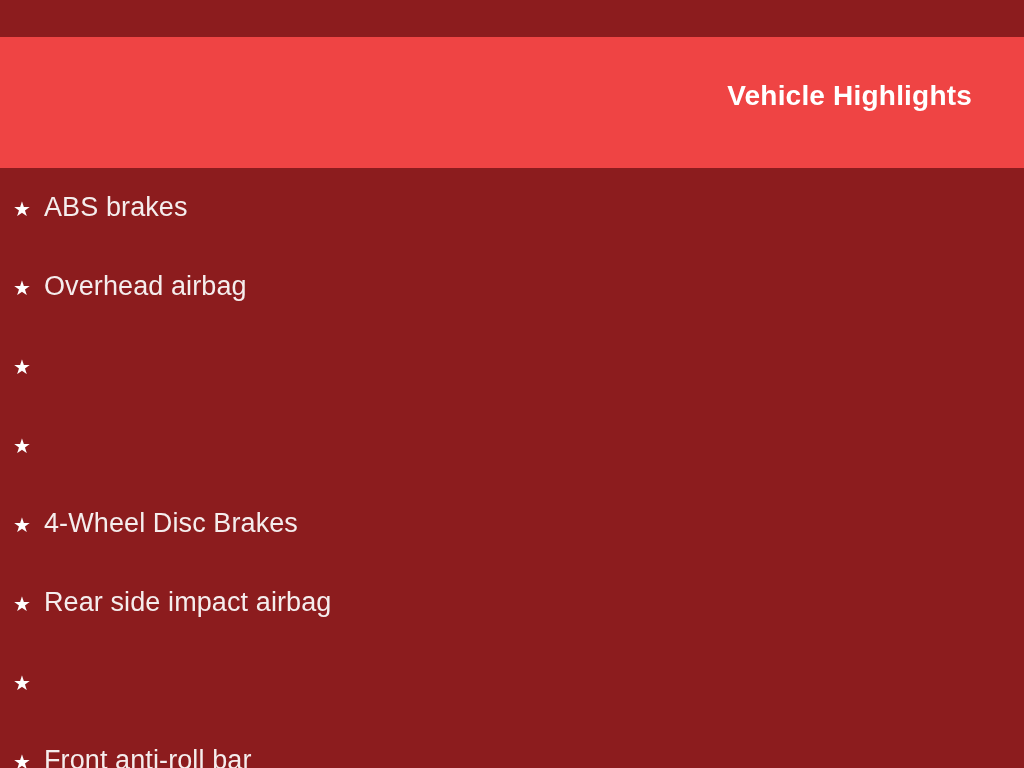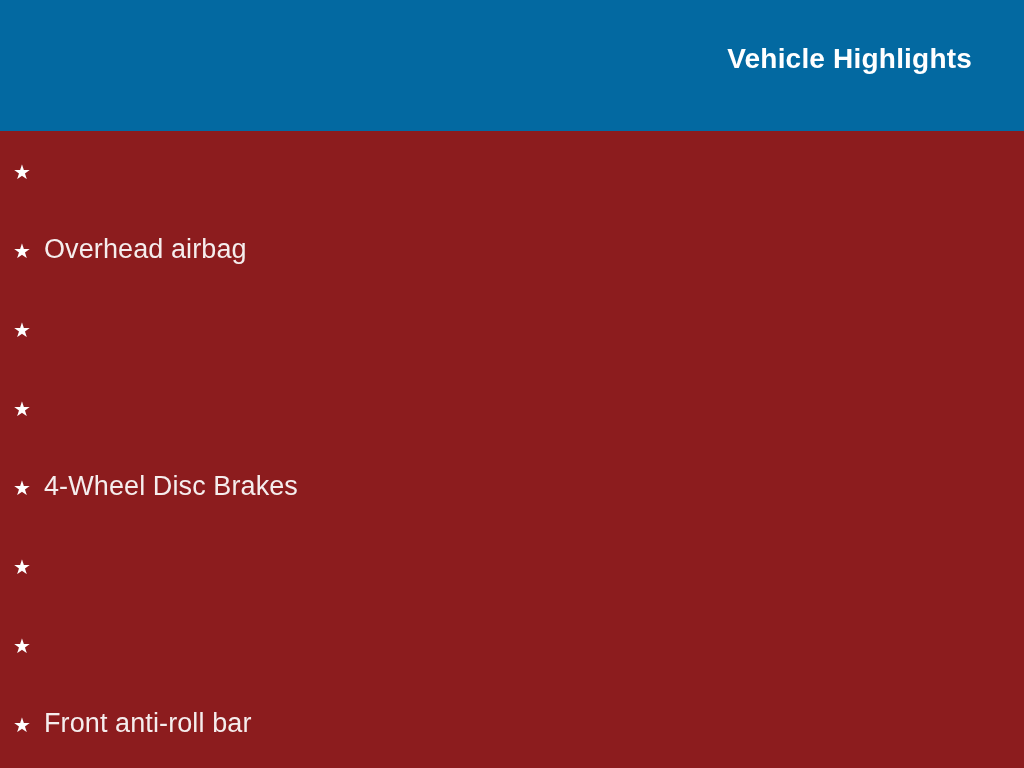--- a/index.html
+++ b/index.html
@@ -20,27 +20,28 @@
     height: 768px;
     background: #8c1c1e;
     display: flex;
     flex-direction: column;
   }
 
   .slide-header {
     position: relative;
     width: 100%;
     height: 131px;
-    background: #0369a1;
+    background: #ef4444;
     box-sizing: border-box;
     display: flex;
     align-items: flex-start;
     justify-content: flex-end;
     padding: 44px 52px 0 0;
     flex: 0 0 auto;
+    margin-top: 37px;
   }
 
   .slide-title {
     color: #ffffff;
     font-size: 28px;
     font-weight: bold;
     letter-spacing: 0.2px;
     line-height: 1.1;
     white-space: nowrap;
   }
@@ -102,20 +103,21 @@
 
   <div class="slide-header">
     <div class="slide-title">Vehicle Highlights</div>
   </div>
 
   <div class="slide-body">
     <ul class="highlights-list">
 
       <li class="highlight-item">
         <span class="star-bullet">★</span>
+        <span class="highlight-text">ABS brakes</span>
       </li>
 
       <li class="highlight-item">
         <span class="star-bullet">★</span>
         <span class="highlight-text">Overhead airbag</span>
       </li>
 
       <li class="highlight-item">
         <span class="star-bullet">★</span>
       </li>
@@ -124,20 +126,21 @@
         <span class="star-bullet">★</span>
       </li>
 
       <li class="highlight-item">
         <span class="star-bullet">★</span>
         <span class="highlight-text">4-Wheel Disc Brakes</span>
       </li>
 
       <li class="highlight-item">
         <span class="star-bullet">★</span>
+        <span class="highlight-text">Rear side impact airbag</span>
       </li>
 
       <li class="highlight-item">
         <span class="star-bullet">★</span>
       </li>
 
       <li class="highlight-item">
         <span class="star-bullet">★</span>
         <span class="highlight-text">Front anti-roll bar</span>
       </li>

